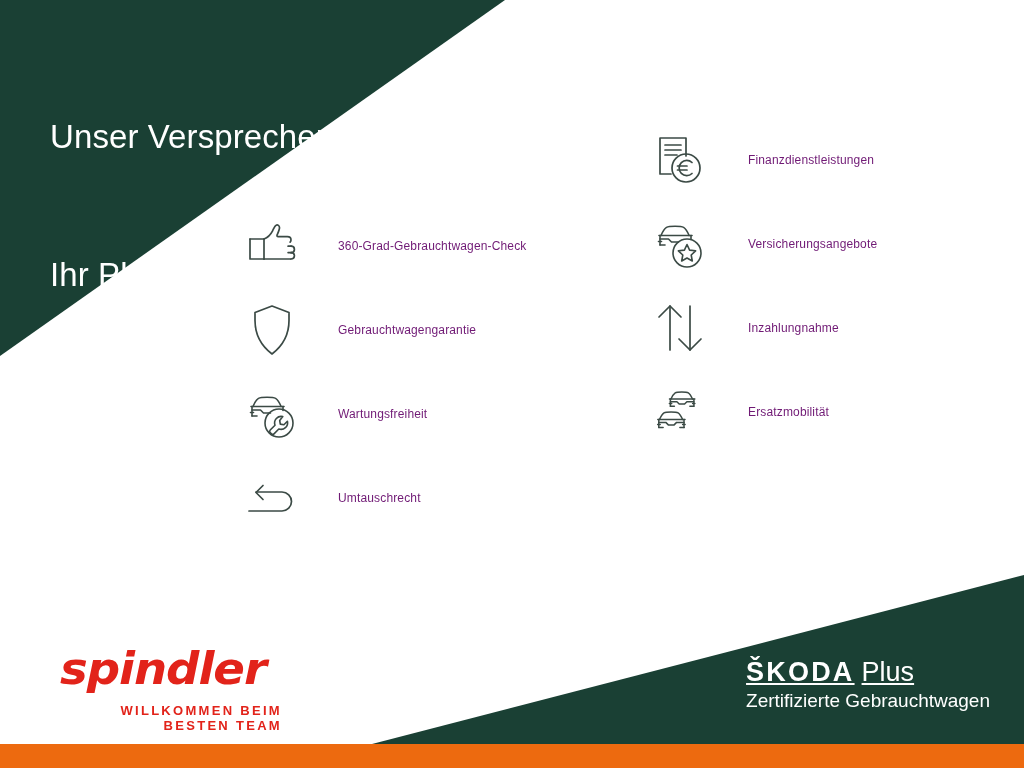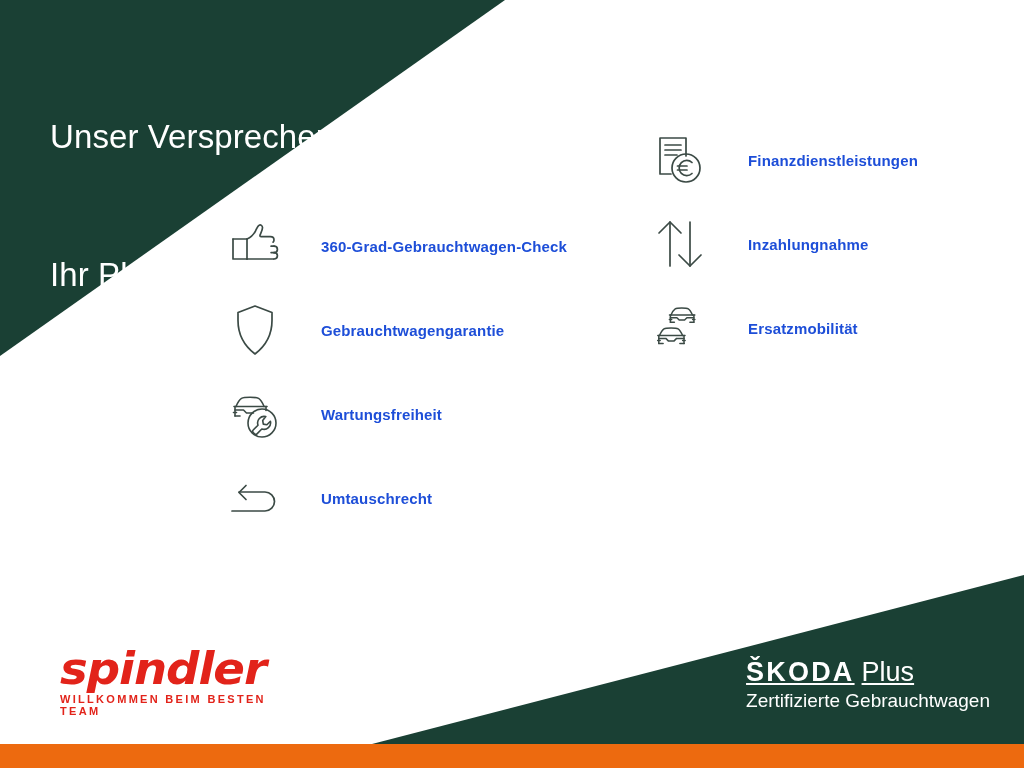--- a/index.html
+++ b/index.html
@@ -24,39 +24,39 @@
     color:#ffffff;
     font-size:33px;line-height:46px;
     font-weight:400;
     letter-spacing:0.1px;
     white-space:pre;
   }
   .headline .ln{display:block;margin-left:20px;}
 
   
   .col{position:absolute;}
-  .col-left{left:223px;top:204px;}
+  .col-left{left:240px;top:204px;}
   .col-right{left:648px;top:118px;}
 
   .feature{
     display:flex;align-items:center;
     height:84px;
     margin-bottom:0px;
   }
   .feature .ico{
     width:64px;height:64px;
     flex:0 0 64px;
     display:flex;align-items:center;justify-content:center;
   }
   .feature .ico svg{display:block;}
   .feature .lbl{
     margin-left:34px;
-    font-size:15px;
-    font-weight:700;
-    color:#1d4ed8;
+    font-size:12px;
+    font-weight:400;
+    color:#701a75;
     letter-spacing:0.15px;
     white-space:nowrap;
   }
   .col-right .feature .lbl{margin-left:36px;}
 
   
   .spindler{
     position:absolute;left:60px;top:645px;
     width:250px;
   }
@@ -65,25 +65,26 @@
     font-size:44px;
     font-weight:700;
     font-style:italic;
     color:#E2231A;
     letter-spacing:-1px;
     line-height:48px;
     transform:scaleX(1.06);
     transform-origin:left center;
   }
   .spindler .tag{
-    margin-top:0;
-    font-size:11px;
+    margin-top:10px;
+    font-size:13px;
     font-weight:700;
     color:#E2231A;
     letter-spacing:2.3px;
+    text-align:right;
     width:222px;
   }
 
   
   .skoda{
     position:absolute;right:34px;top:657px;
     text-align:left;
     color:#ffffff;
   }
   .skoda .line1{
@@ -195,20 +196,36 @@
           <path d="M13 23h12"></path>
           <circle cx="34" cy="36" r="14"></circle>
           <path d="M40 30.5a7.6 7.6 0 1 0 0 11"></path>
           <path d="M25.5 34h9.5"></path>
           <path d="M25.5 38h9.5"></path>
         </svg>
       </span>
       <span class="lbl">Finanzdienstleistungen</span>
     </div>
 
+    <div class="feature">
+      <span class="ico">
+        <svg width="56" height="56" viewBox="0 0 56 56" fill="none" stroke="#3b4a45" stroke-width="1.6" stroke-linejoin="round" stroke-linecap="round">
+          <path d="M9 19.5c1.8-4.2 4-7.2 5.5-8.1 2.6-1.5 14.5-1.5 17.1 0 1.5.9 3.7 3.9 5.5 8.1"></path>
+          <path d="M7 19.5h33"></path>
+          <path d="M8 19.5v9.5"></path>
+          <path d="M39 19.5v4"></path>
+          <path d="M8 23h8.5l3 3h7"></path>
+          <path d="M6.5 25.5h3"></path>
+          <path d="M8 29h5"></path>
+          <circle cx="35" cy="37" r="14"></circle>
+          <path d="m35 28.5 2.6 5.6 6 .7-4.4 4.2 1.1 6-5.3-3-5.3 3 1.1-6-4.4-4.2 6-.7z"></path>
+        </svg>
+      </span>
+      <span class="lbl">Versicherungsangebote</span>
+    </div>
 
     <div class="feature">
       <span class="ico">
         <svg width="56" height="56" viewBox="0 0 56 56" fill="none" stroke="#3b4a45" stroke-width="1.7" stroke-linejoin="round" stroke-linecap="round">
           <path d="M18 50V6"></path>
           <path d="M7 17 18 6l11 11"></path>
           <path d="M38 6v44"></path>
           <path d="M27 39l11 11 11-11"></path>
         </svg>
       </span>

